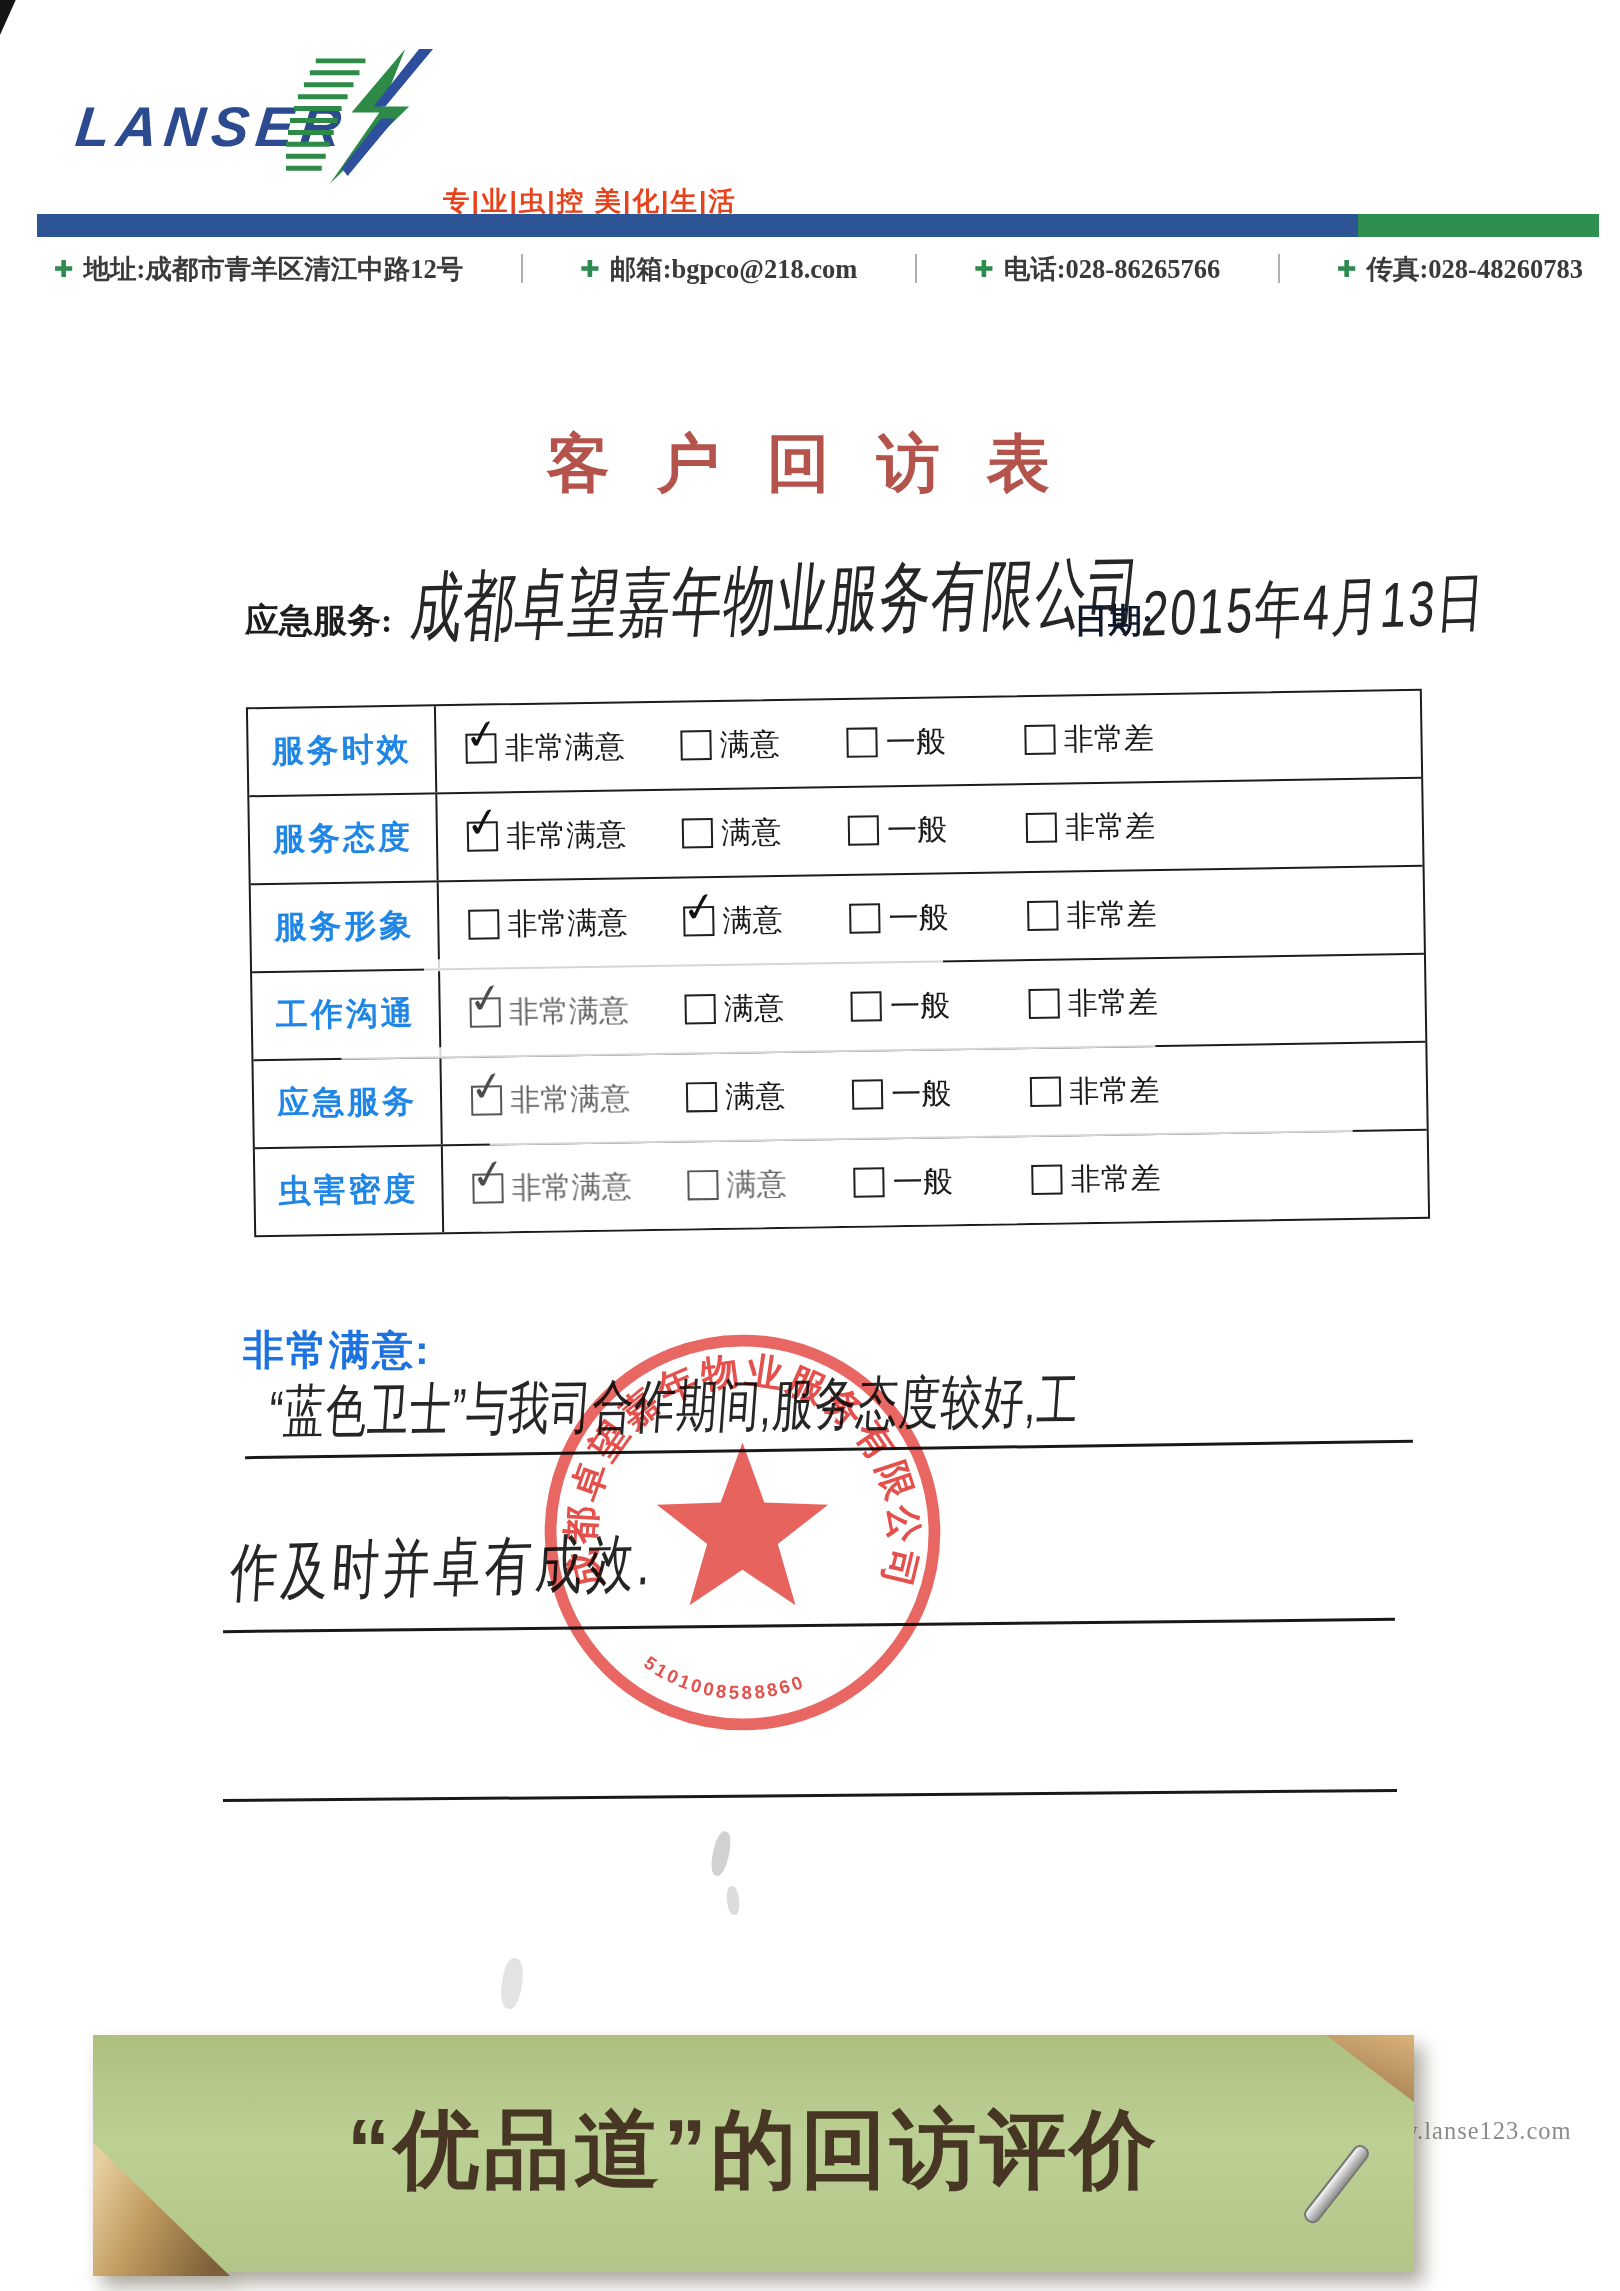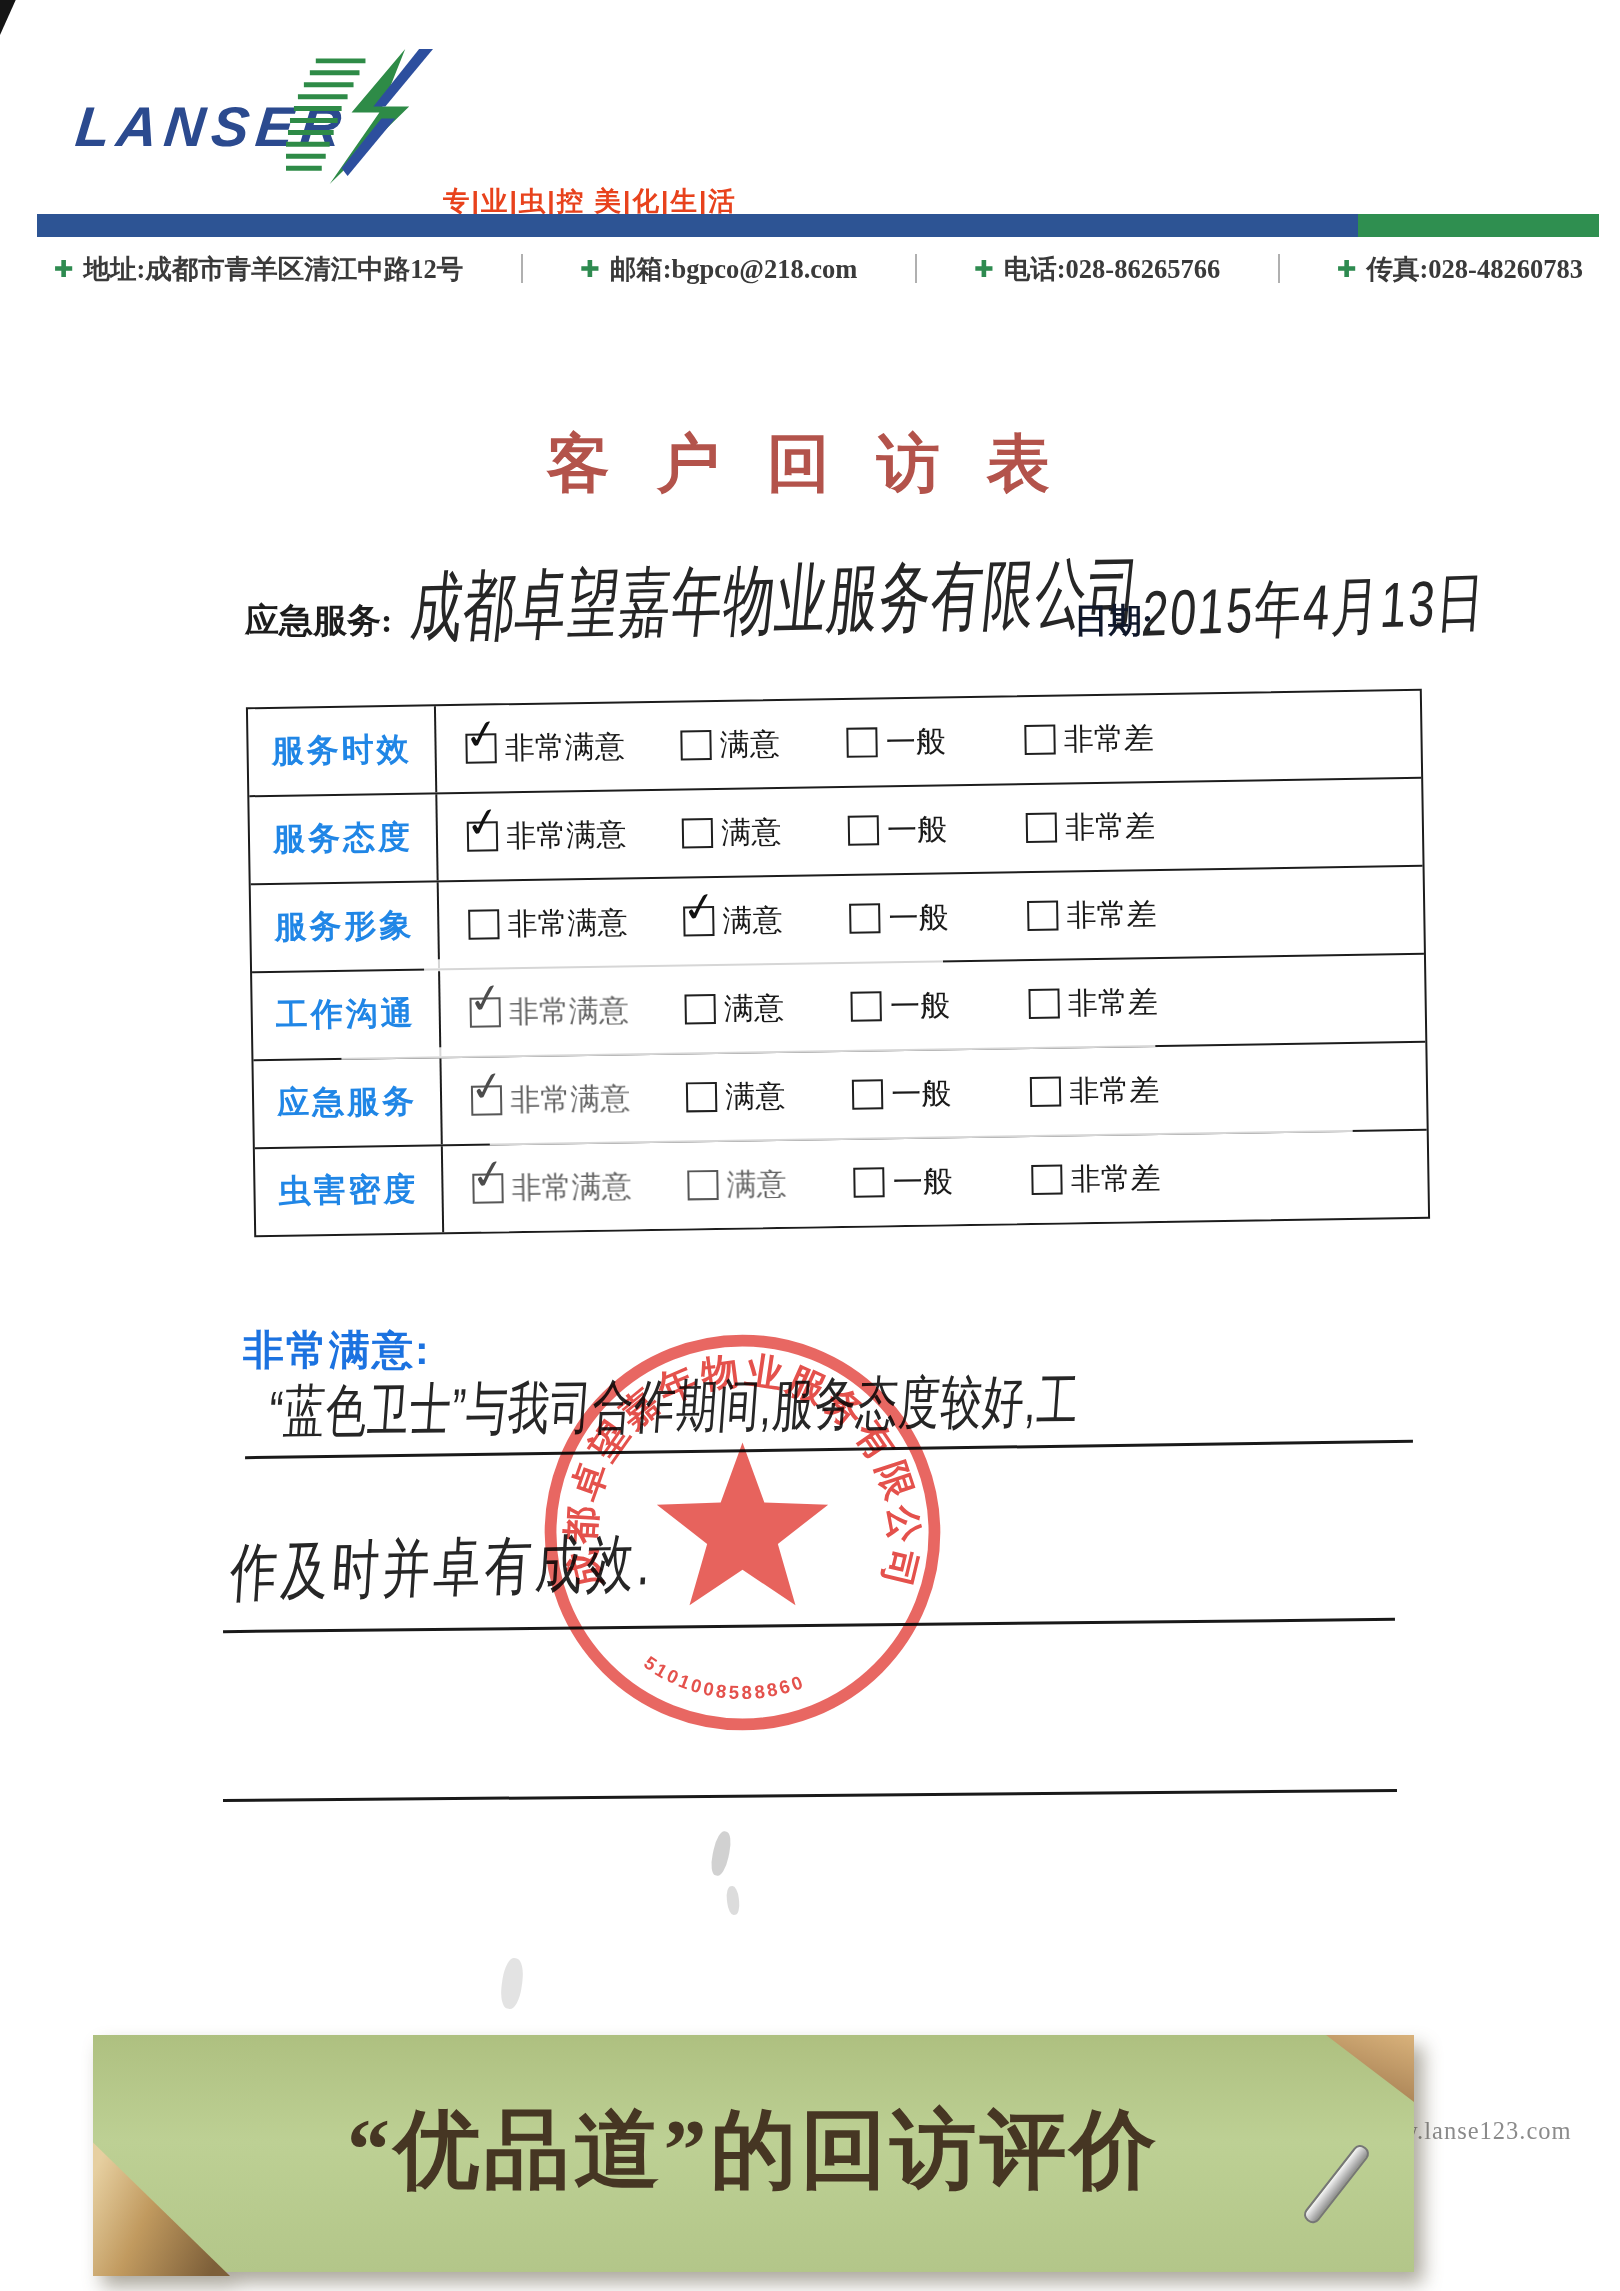--- a/index.html
+++ b/index.html
@@ -80,21 +80,21 @@
              filter:drop-shadow(9.8px 11.8px 9.8px rgba(70,62,38,.45));}
   .note{position:absolute;inset:0;background:linear-gradient(180deg,#aec080,#bdd094 45%,#b3c689);
         clip-path:polygon(0 0,100% 0,100% 100%,10% 100%,0 72%);}
   .note-fold-bl{position:absolute;left:0;bottom:-3.9px;width:137px;height:145px;z-index:6;
         background:linear-gradient(115deg,#e6cfa0 10%,#c19a5f 45%,#7d5f39 90%);
         clip-path:polygon(0 8%,100% 100%,0 100%);}
   .note-fold-tr{position:absolute;right:0;top:0;width:88px;height:67px;z-index:6;
         background:linear-gradient(200deg,#d9b27b,#9a744a);
         clip-path:polygon(0 0,100% 0,100% 100%);}
   .note-text{position:absolute;left:0;right:0;top:50%;transform:translateY(-53%);text-align:center;z-index:7;
-        font-family:Liberation Serif, serif;font-size:86px;font-weight:bold;
+        font-family:Liberation Sans, sans-serif;font-size:86px;font-weight:bold;
         color:#463623;letter-spacing:3.9px;}
   .clip{position:absolute;right:69px;bottom:41px;width:12.7px;height:90px;z-index:8;border-radius:7.8px;
         background:linear-gradient(90deg,#f6f6f6,#8f8f8f);border:2px solid #767676;transform:rotate(38deg);}
   .watermark{position:absolute;left:1400px;top:2117px;z-index:1;font-size:24.5px;color:#8b8b8b;
         letter-spacing:1px;font-family:"Liberation Serif","DejaVu Serif",serif;}
 </style>
 </head>
 <body>
 
 <div id="page">

